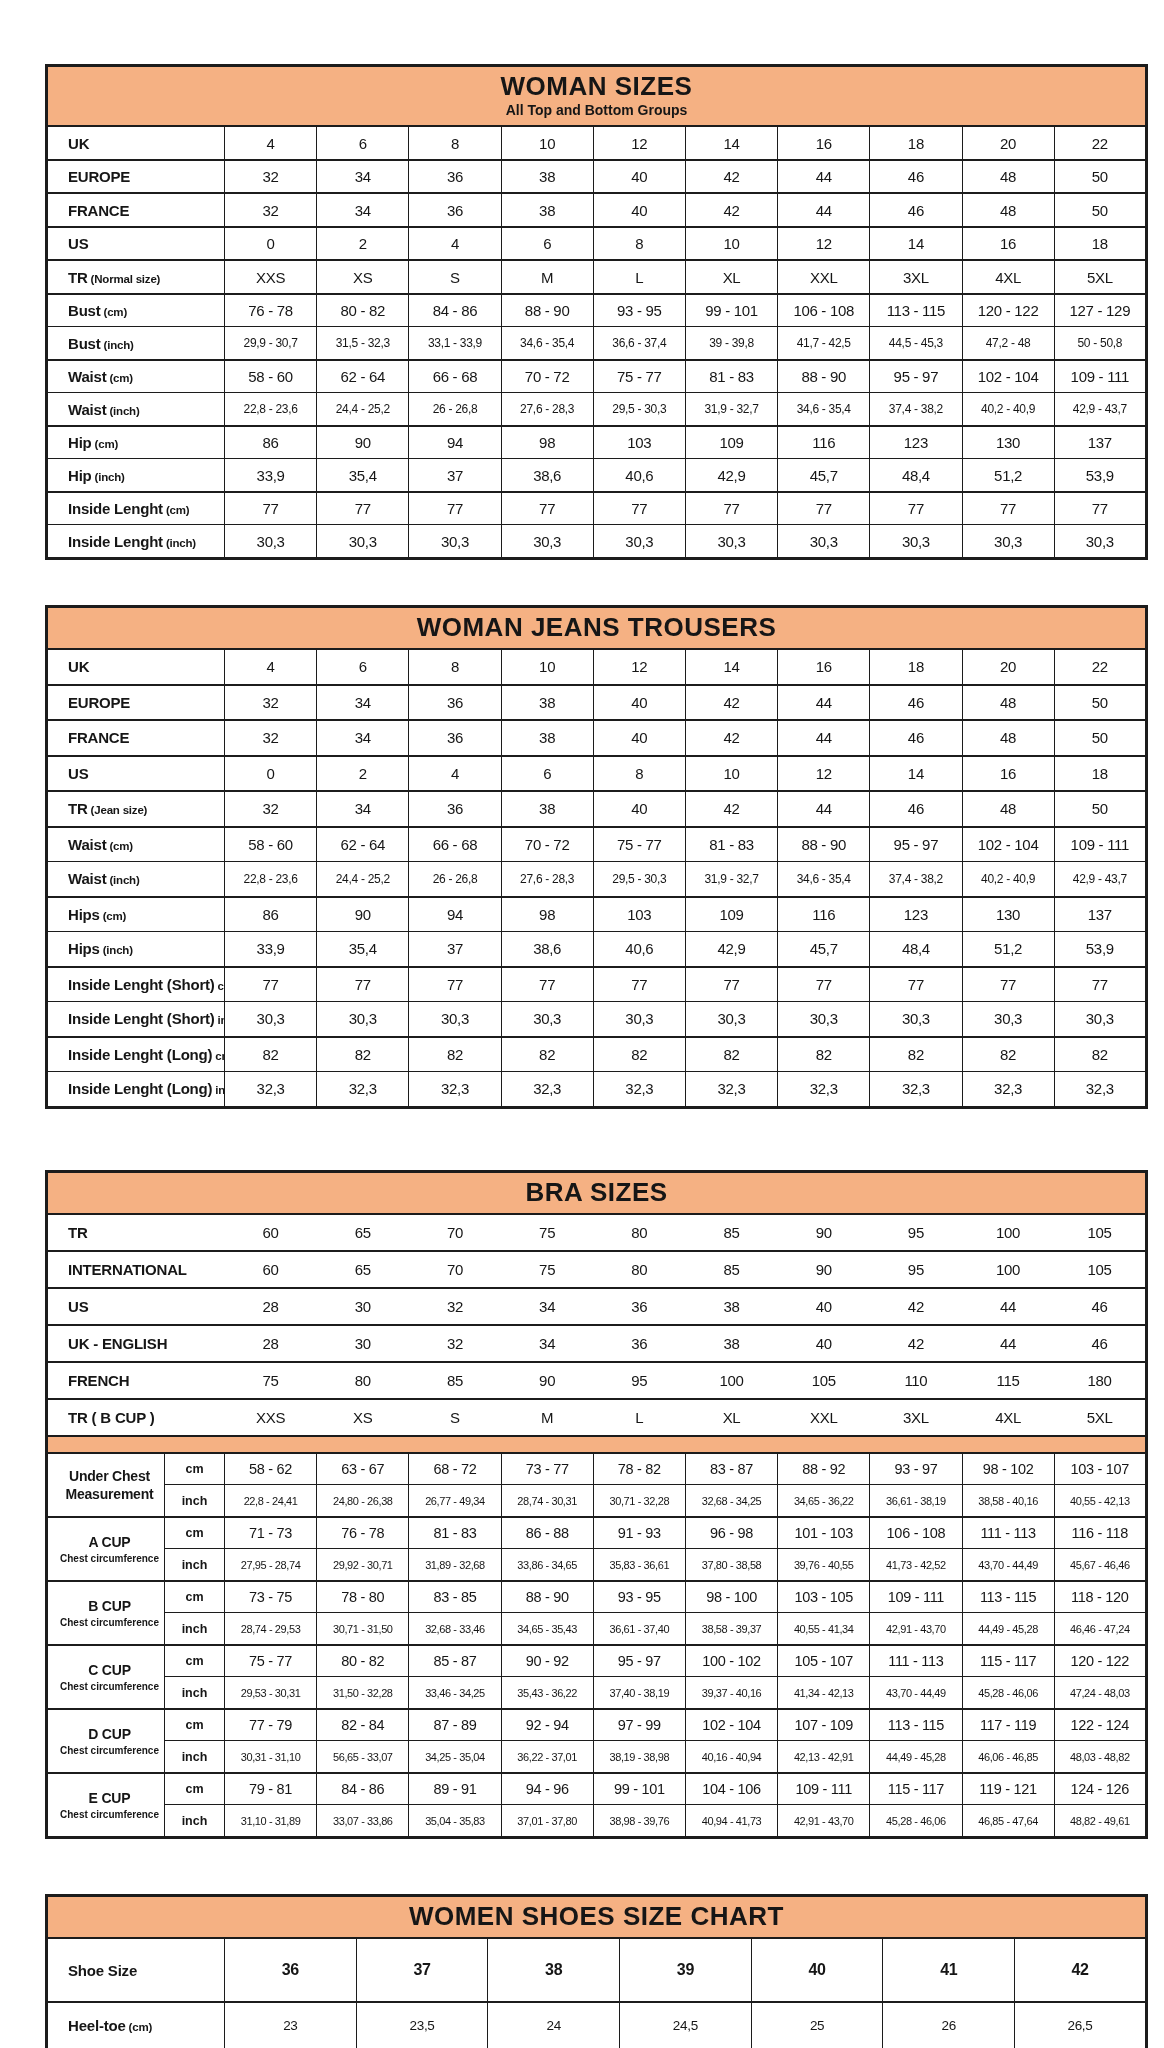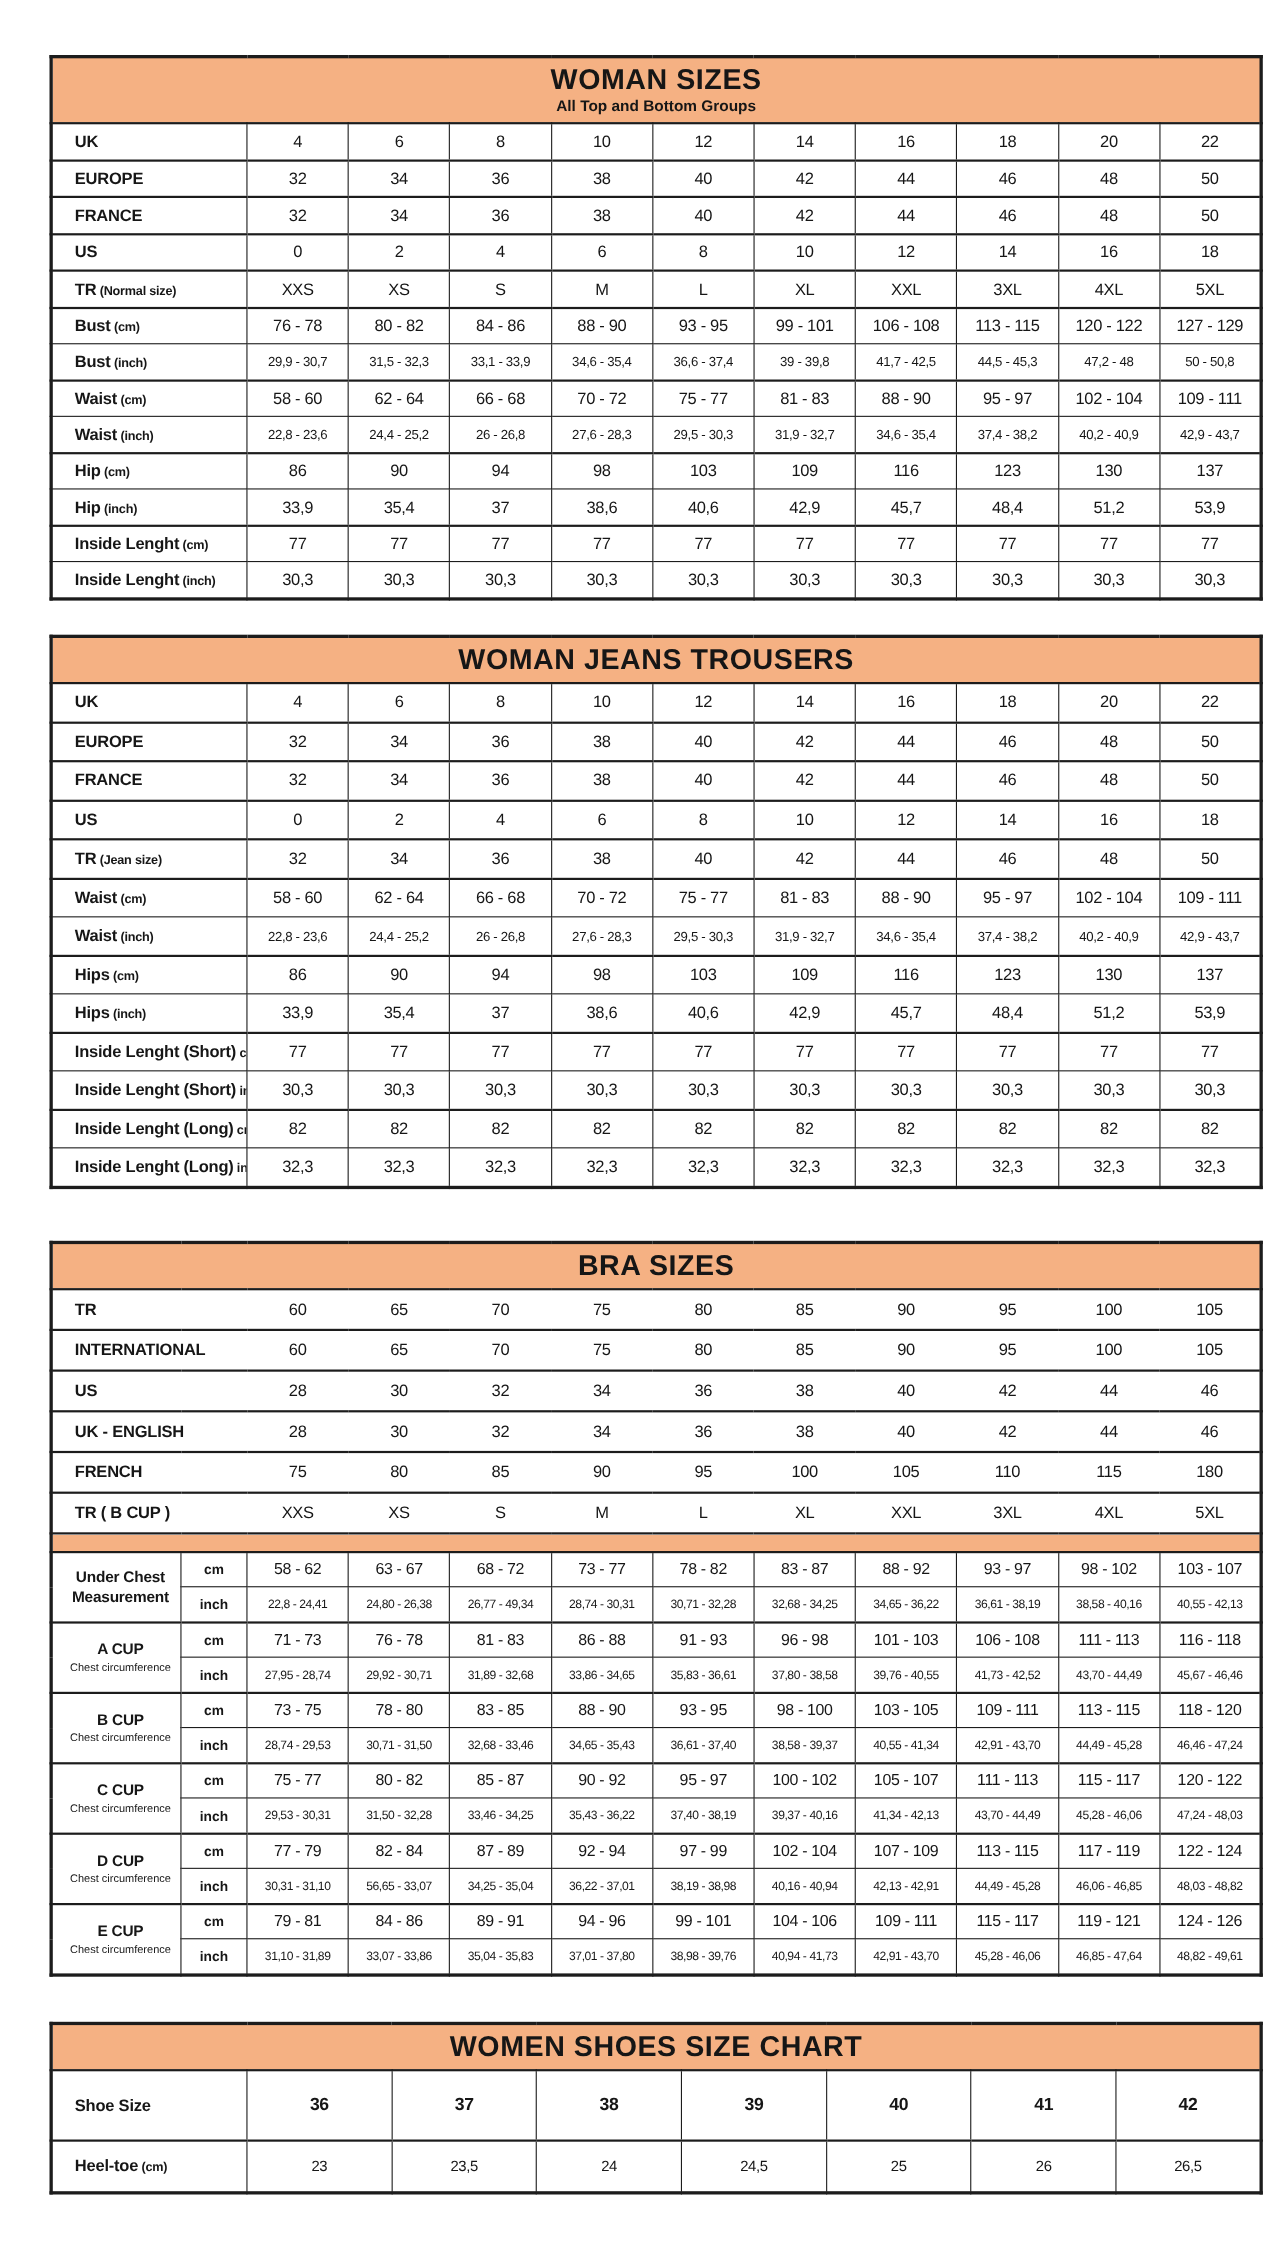--- a/index.html
+++ b/index.html
@@ -8,20 +8,21 @@
     font-family:"Liberation Sans", sans-serif;
     color:#161616;
     -webkit-font-smoothing:antialiased;
   }
   .page{padding:50px 32px 0 45px;}
   table{
     border-collapse:collapse;
     table-layout:fixed;
     width:1100px;
     border:3px solid #1c1c1c;
+    margin-top:14px;
   }
   td,th{border:1.5px solid #1c1c1c;overflow:hidden;white-space:nowrap;}
   thead th{
     background:#F5B183;
     border-bottom:2.5px solid #1c1c1c;
     text-align:center;
     padding:6px 0 7px 0;
   }
   .t-title{font-size:26px;font-weight:bold;letter-spacing:.5px;line-height:1.05;}
   .t-sub{font-size:14px;font-weight:bold;margin-top:2px;}
@@ -44,21 +45,21 @@
     background:#F5B183;height:13px;
     border-top:2.5px solid #1c1c1c;border-bottom:2.5px solid #1c1c1c;
     border-left:none;border-right:none;
   }
   #t-bra .cuprow td{height:28.5px;}
   #t-bra td.cup-lbl{
     white-space:normal;text-align:center;padding-left:8px;vertical-align:middle;
     line-height:1.15;
   }
   #t-bra td.cup-lbl .main{font-weight:bold;font-size:14px;letter-spacing:-0.2px;}
-  #t-bra td.cup-lbl .sub{font-size:10px;font-weight:normal;display:block;margin-top:1px;}
+  #t-bra td.cup-lbl .sub{font-size:10px;font-weight:bold;display:block;margin-top:1px;}
   #t-bra td.unit{text-align:center;font-weight:bold;font-size:12.5px;}
   #t-bra .cuprow .val{font-size:14.5px;}
   #t-bra .cuprow .val.s{font-size:11px;letter-spacing:-0.4px;}
   
   #t-shoes td{height:60px;}
   #t-shoes tr.second td{height:43px;}
   #t-shoes .val.bold{font-weight:bold;font-size:16px;}
   #t-shoes .val{font-size:13.5px;}
   .gap1{height:31px;}
   .gap2{height:47px;}

